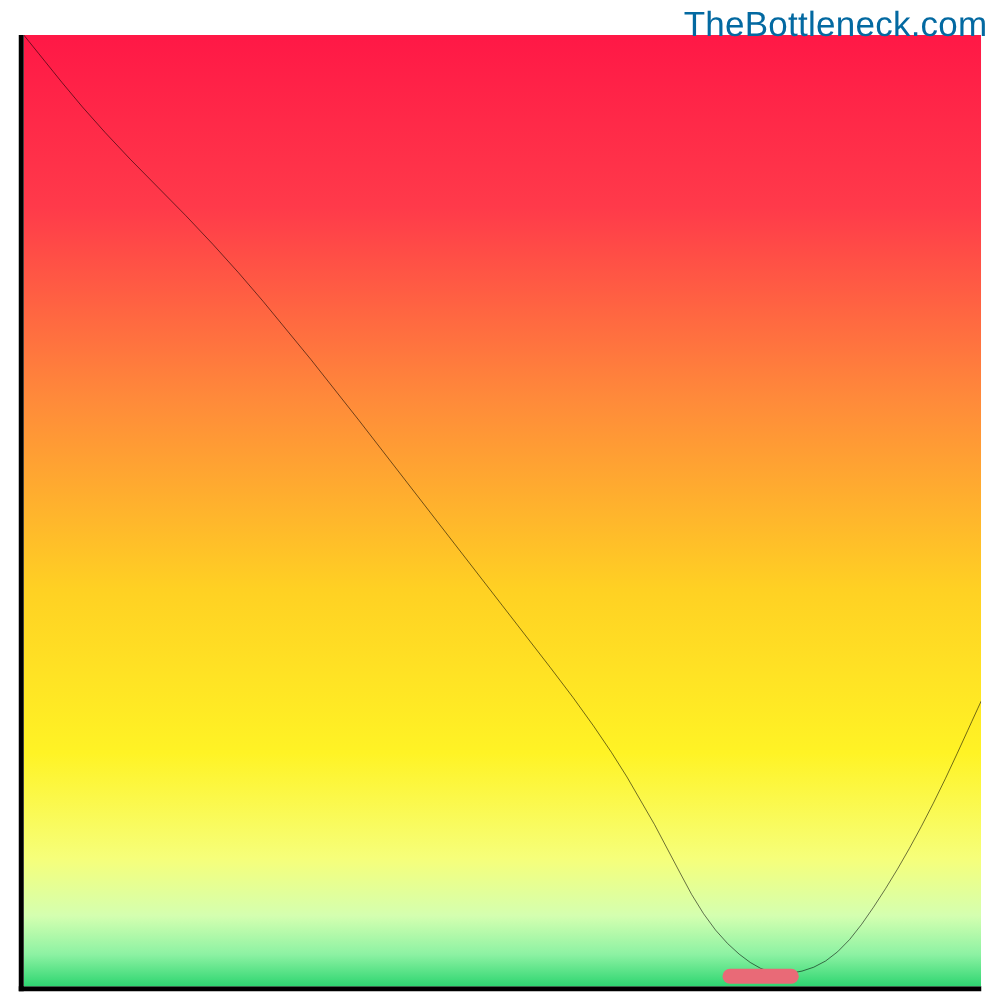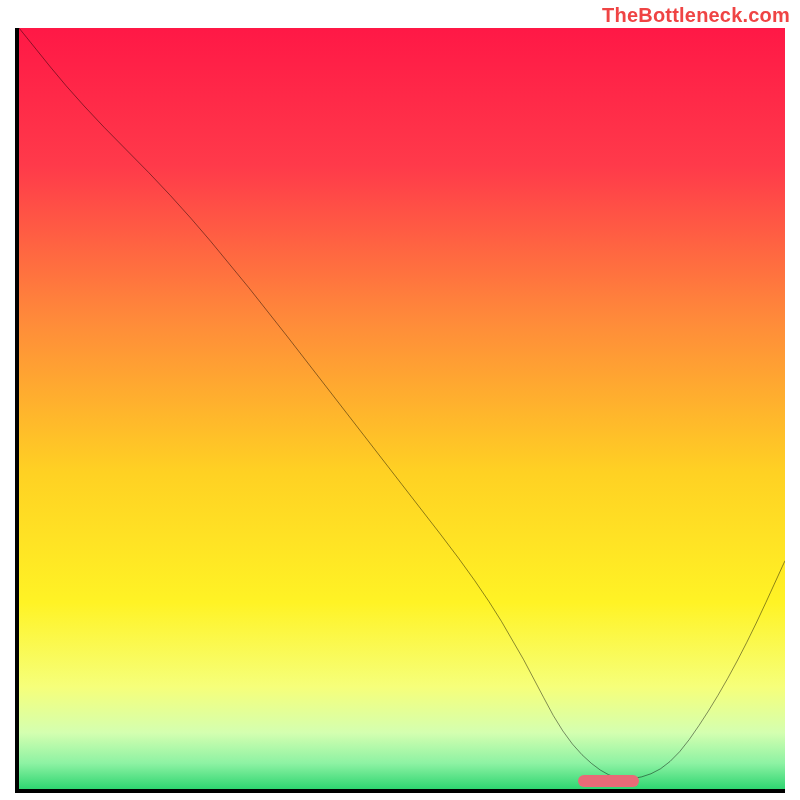--- a/index.html
+++ b/index.html
@@ -12,23 +12,23 @@
   }
   .chart-wrap {
     position: relative;
     width: 800px;
     height: 800px;
   }
   .watermark {
     position: absolute;
     top: 4px;
     right: 10px;
-    font-size: 20px;
-    font-weight: 700;
-    color: #ef4444;
+    font-size: 28px;
+    font-weight: 400;
+    color: #0369a1;
     letter-spacing: 0.2px;
     z-index: 10;
   }
   .plot-frame {
     position: absolute;
     left: 15px;
     top: 28px;
     width: 770px;
     height: 765px;
     border-left: 4px solid #000;

